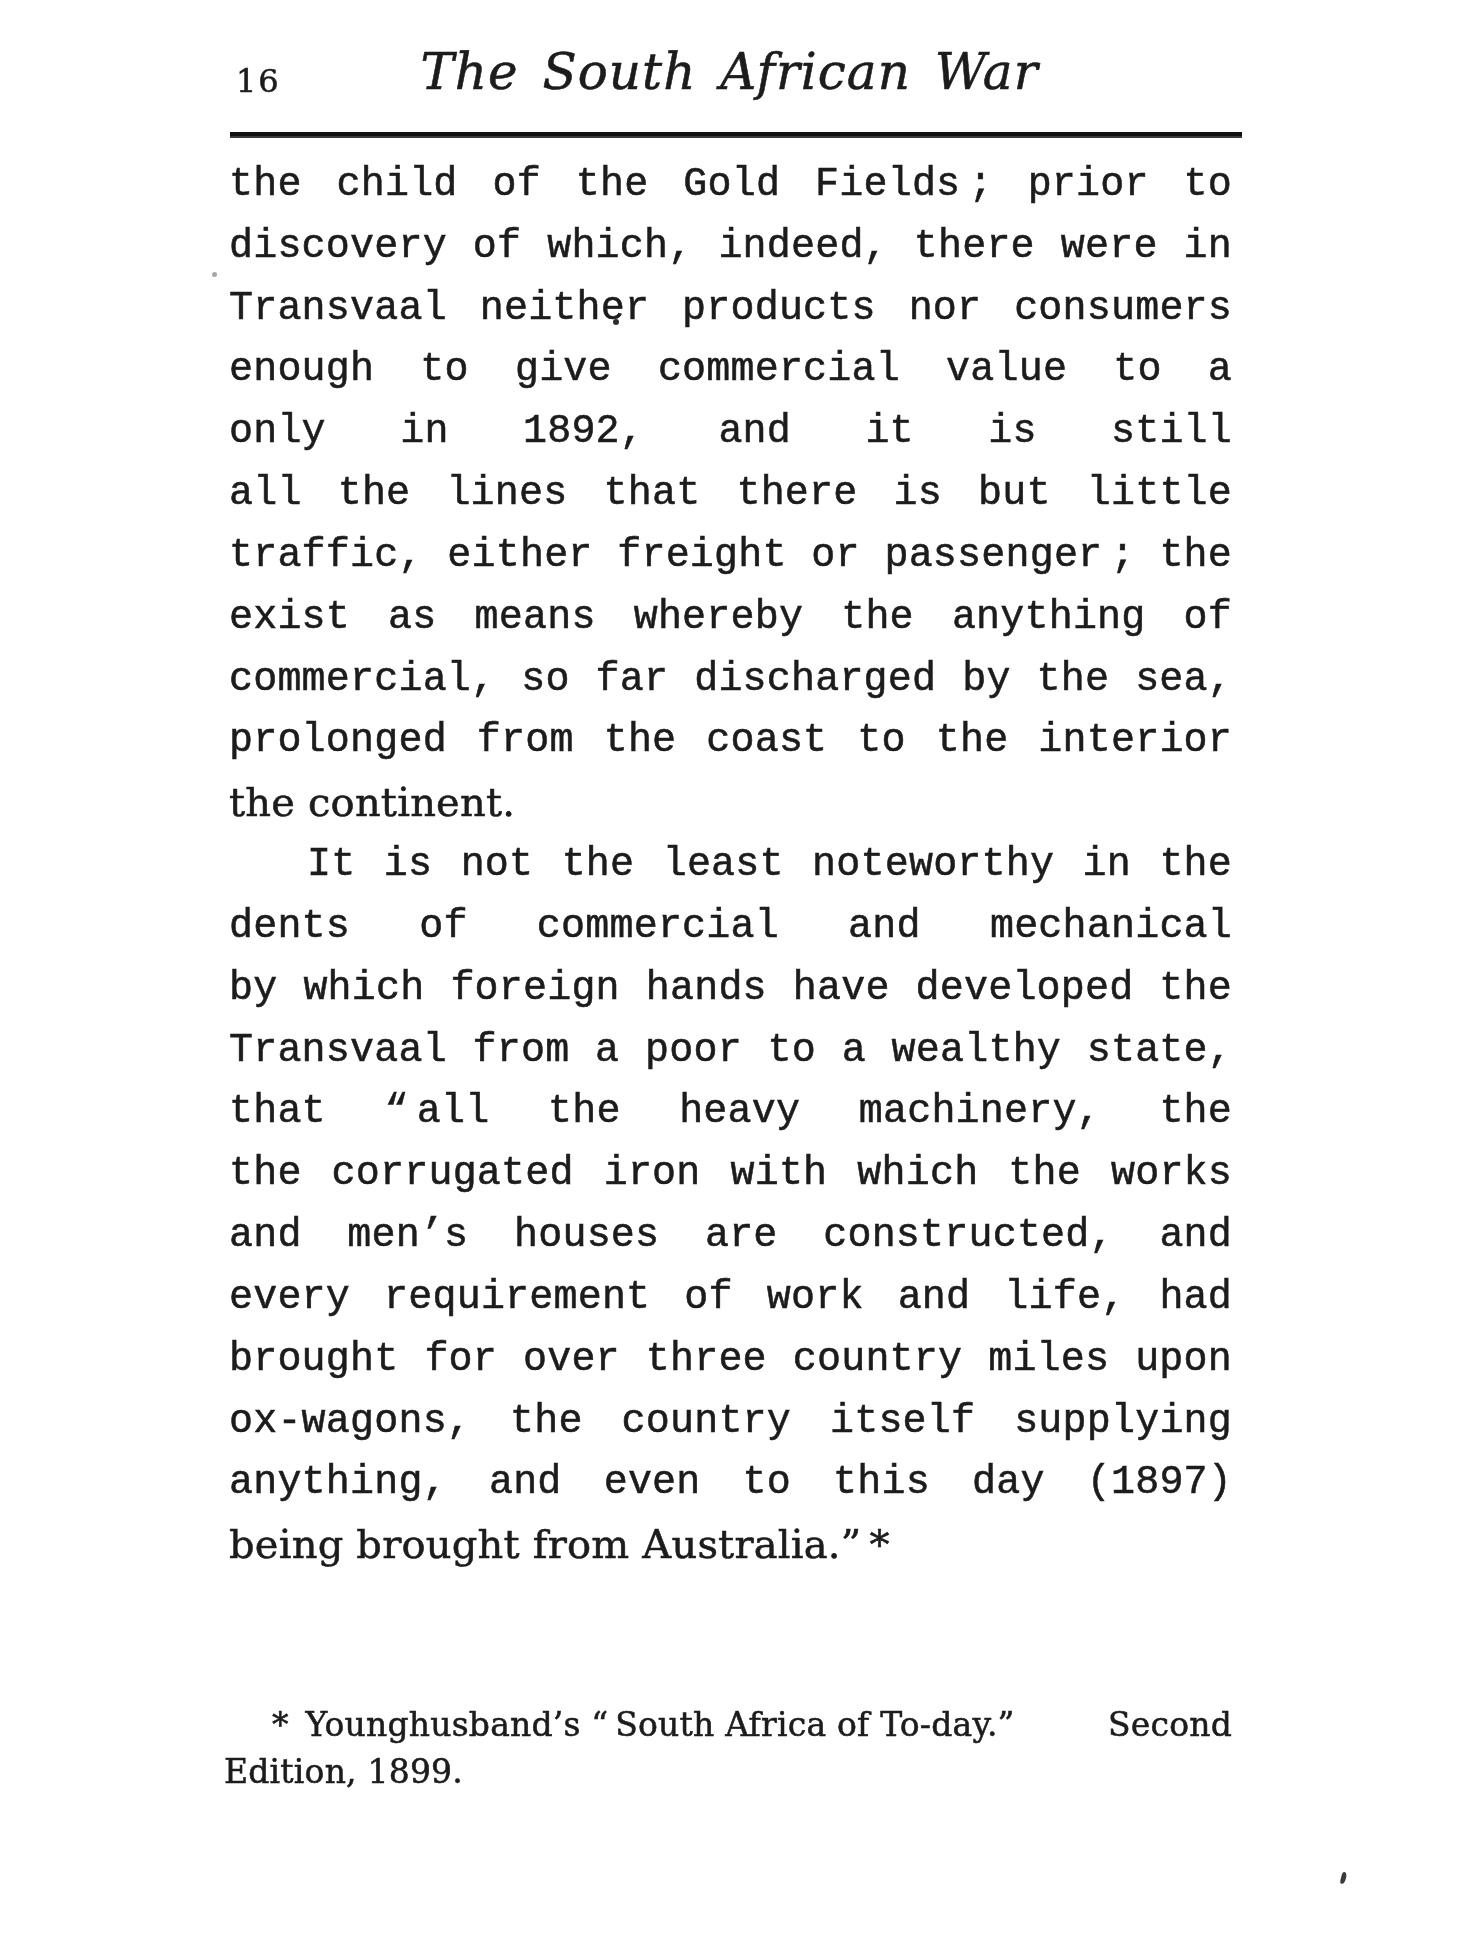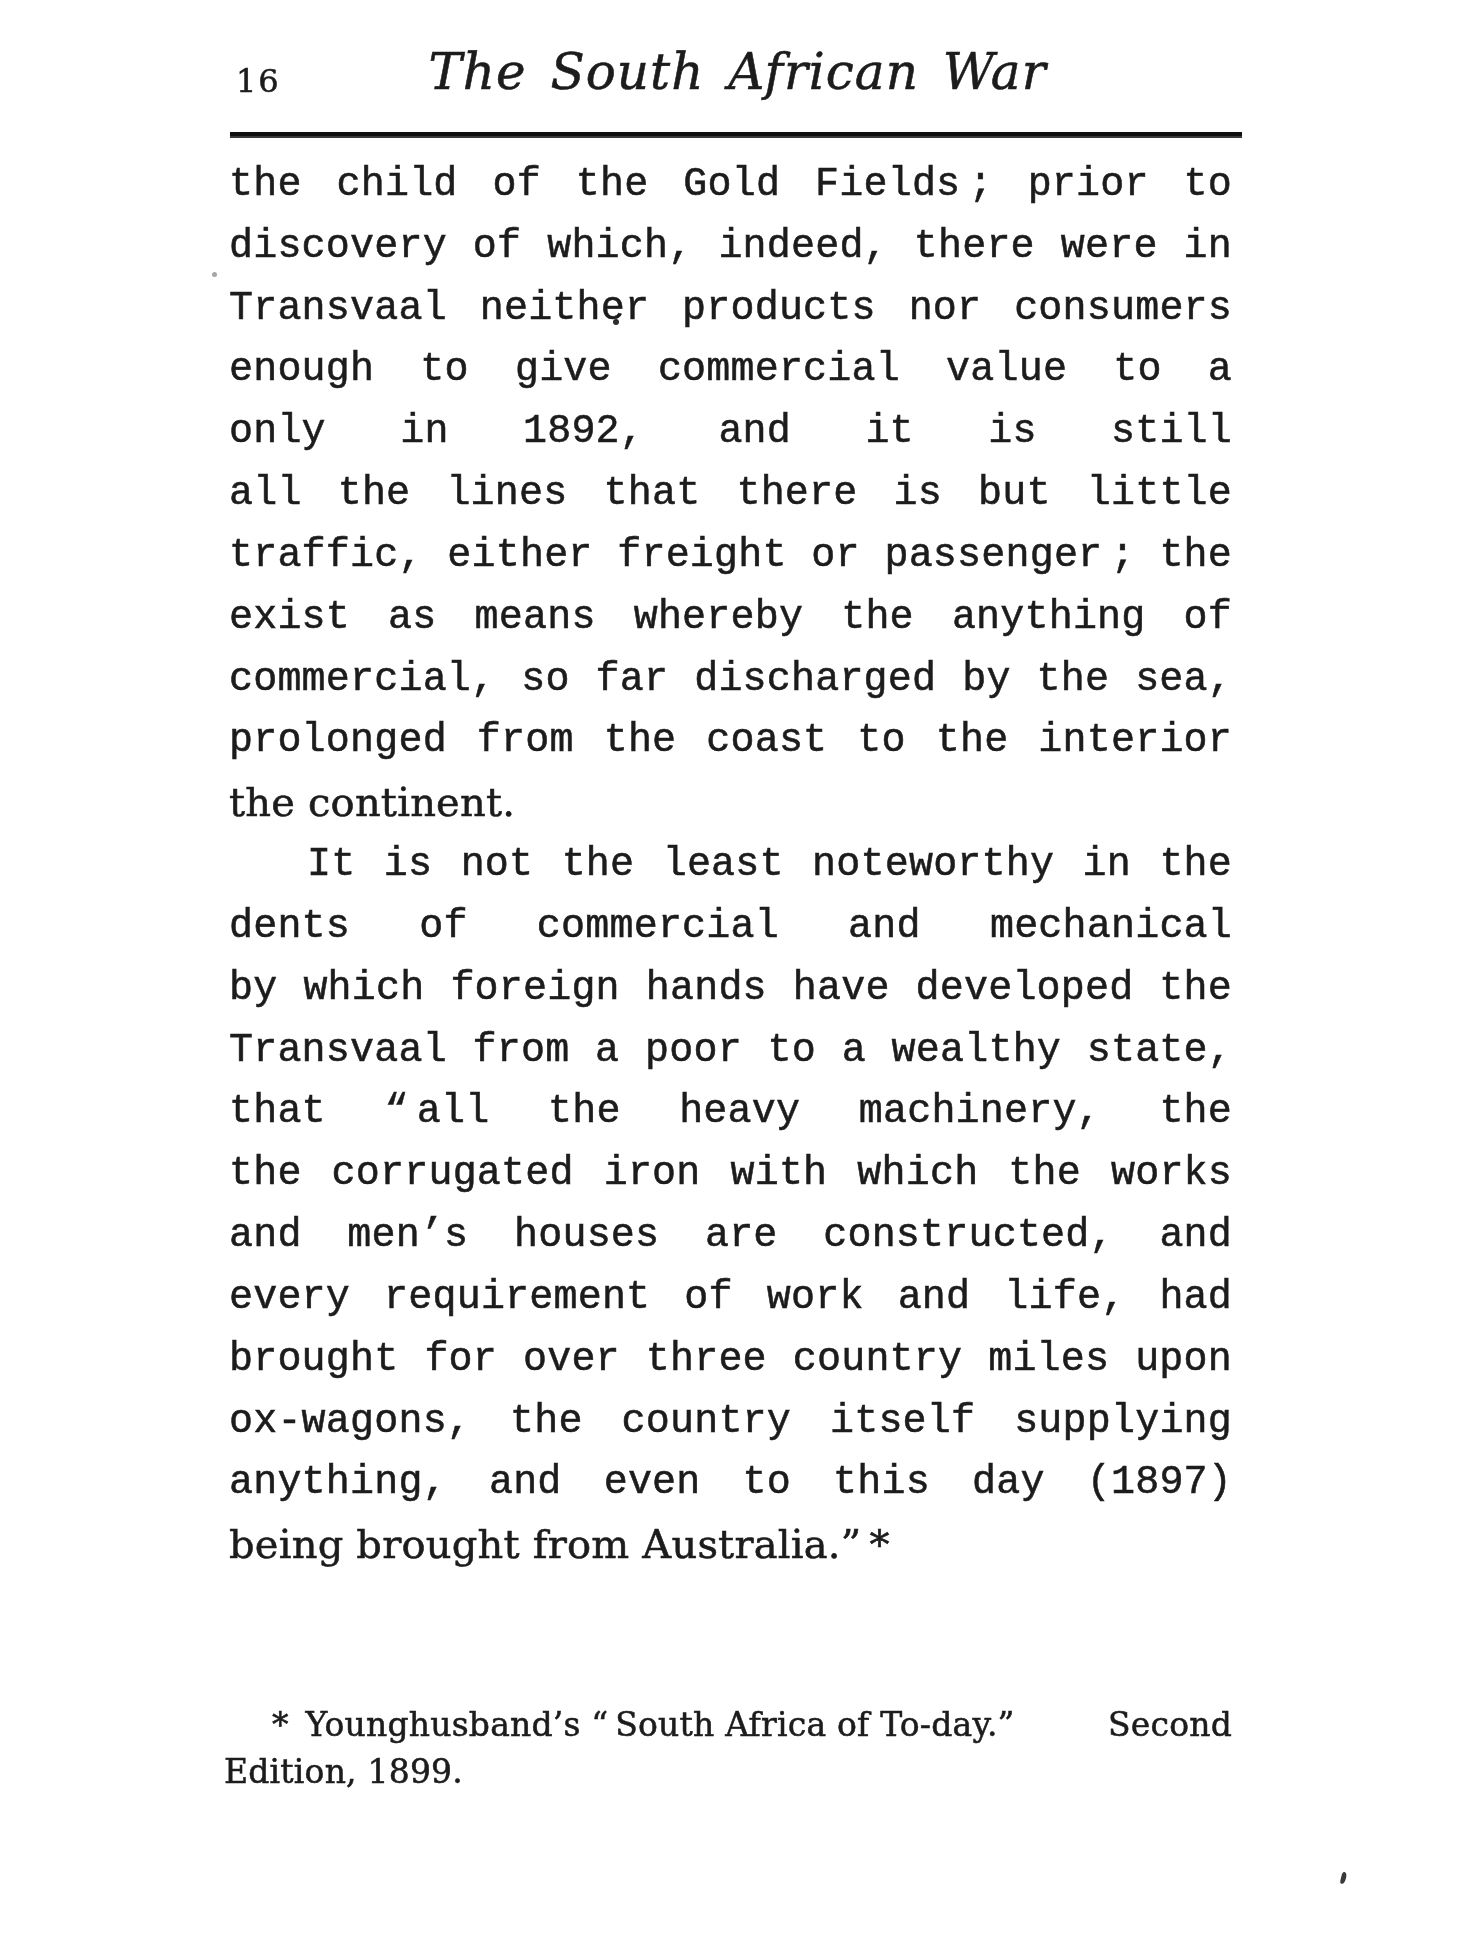--- a/index.html
+++ b/index.html
@@ -16,21 +16,21 @@
   .page-number {
     position: absolute;
     left: 236px;
     top: 62px;
     font-size: 32px;
     line-height: 39px;
     letter-spacing: 2px;
   }
   .header-title {
     position: absolute;
-    left: 221px;
+    left: 213px;
     top: 46px;
     width: 1003px;
     padding-left: 30px;
     box-sizing: border-box;
     text-align: center;
     font-style: italic;
     font-size: 50px;
     line-height: 52px;
     letter-spacing: 1px;
     word-spacing: 7px;

